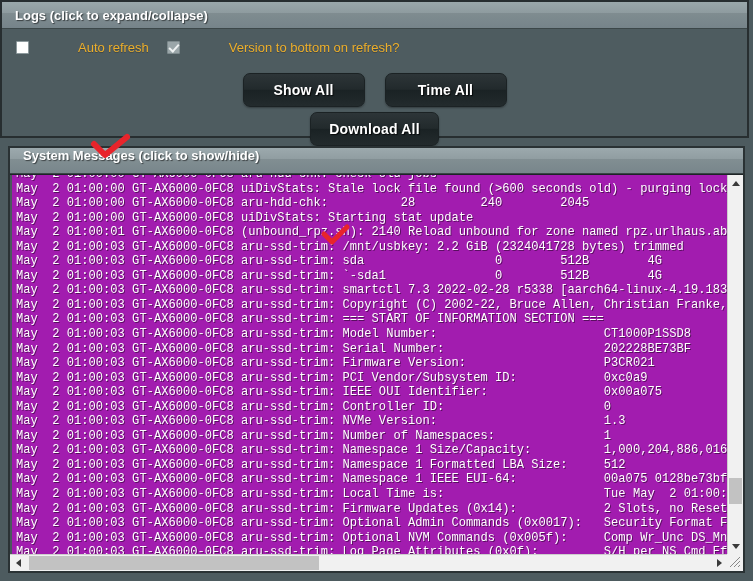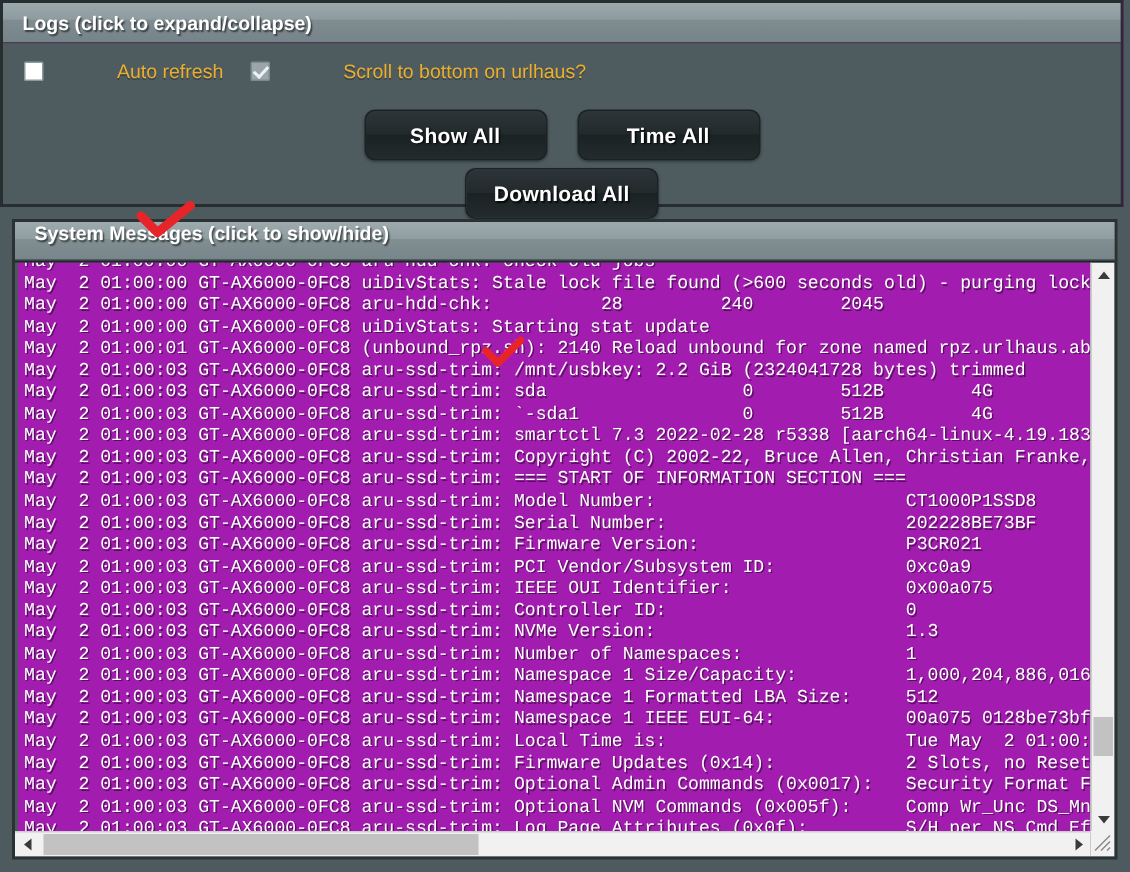--- a/index.html
+++ b/index.html
@@ -22,21 +22,21 @@
     background: #4d5b5f;
     box-sizing: border-box;
   }
 
   .logs-panel {
     left: 2px;
     top: 2px;
     width: 749px;
     height: 138px;
     border: 2px solid #272e30;
-    background: #a21caf;
+    background: #ef4444;
     box-sizing: border-box;
   }
 
   .panel-header {
     height: 27px;
     box-sizing: border-box;
     background: linear-gradient(to bottom, #9aa8ab 0%, #8e9b9f 42%, #7f8c90 43%, #76848a 100%);
     border-bottom: 1px solid #3c4749;
     display: flex;
     align-items: center;
@@ -319,21 +319,21 @@
 
       <div class="cb-row">
 
         <label class="cb-item">
           <span class="cbox"></span>
           <span class="cb-label">Auto refresh</span>
         </label>
 
         <label class="cb-item">
           <span class="cbox checked disabled"></span>
-          <span class="cb-label">Scroll to bottom on urlhaus?</span>
+          <span class="cb-label">Version to bottom on refresh?</span>
         </label>
 
       </div>
 
       <div class="btn-row row1">
         <button class="btn">Show All</button>
         <button class="btn">Time All</button>
       </div>
 
       <div class="btn-row row2">

